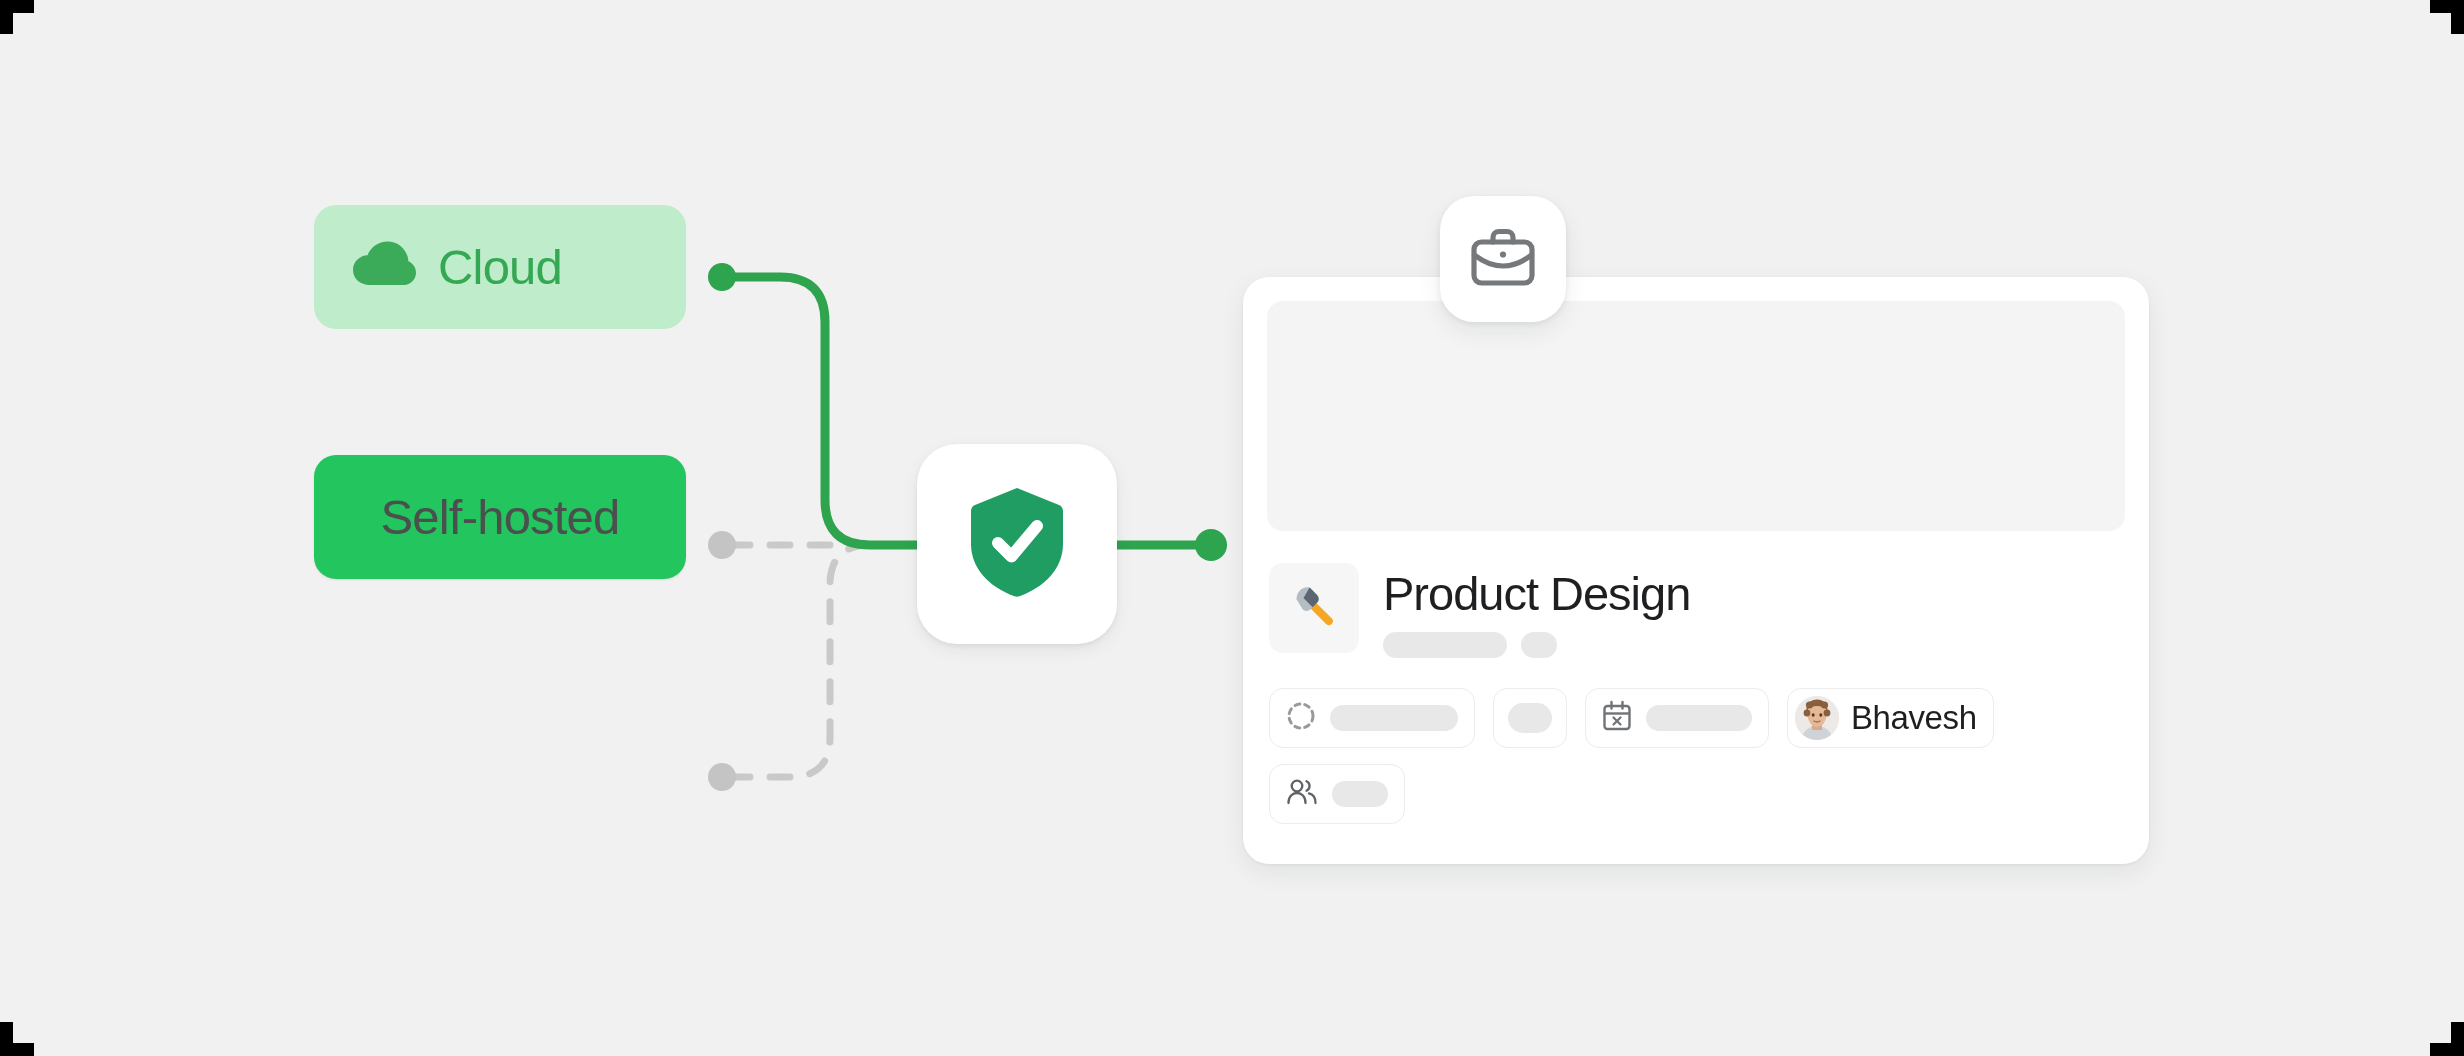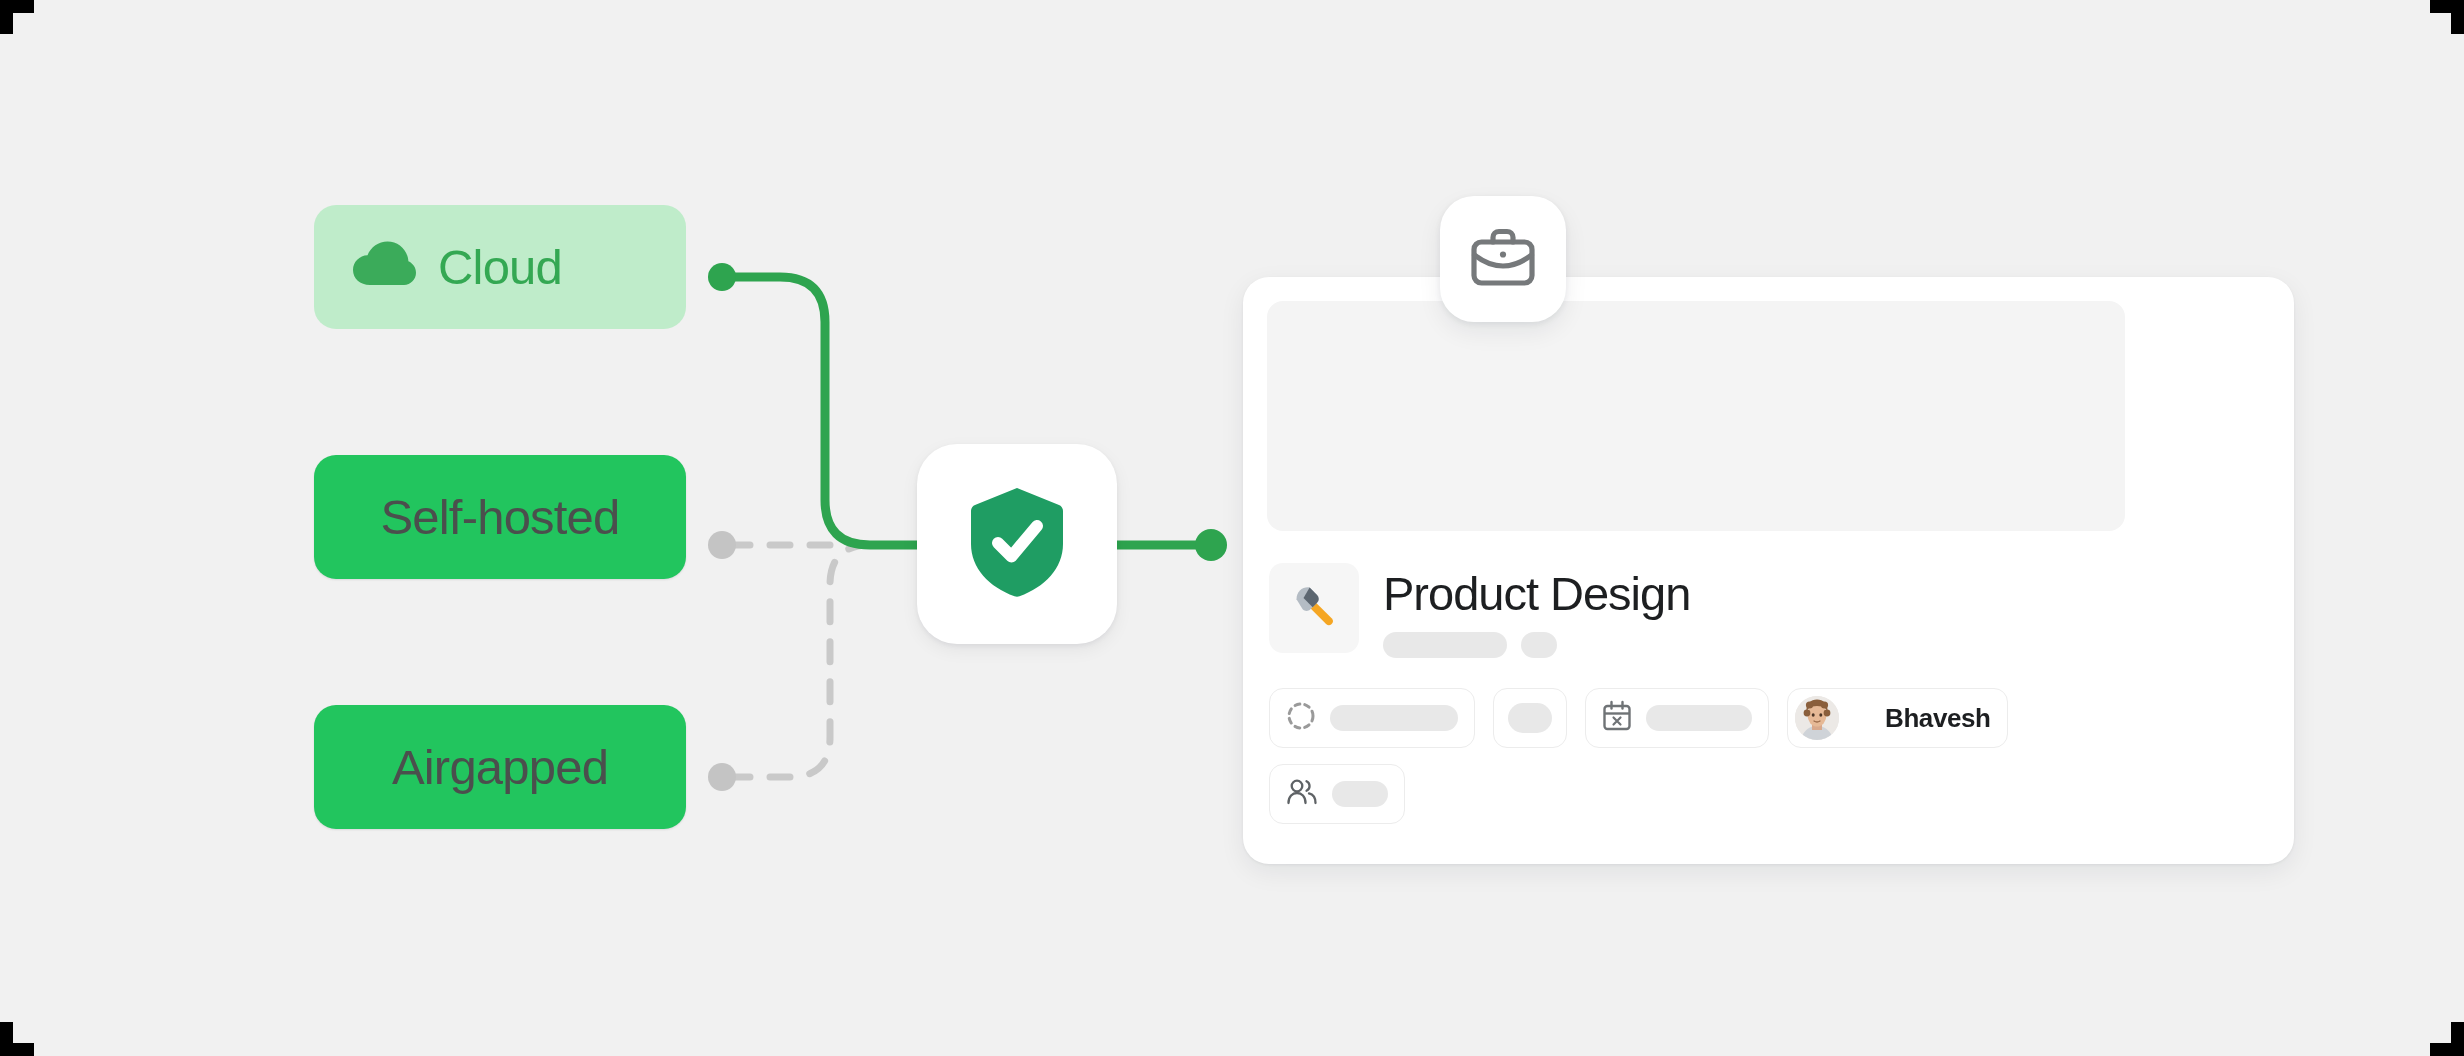--- a/index.html
+++ b/index.html
@@ -101,21 +101,21 @@
     align-items: center;
     justify-content: center;
     z-index: 12;
   }
 
   
   #project-card {
     position: absolute;
     left: 1243px;
     top: 277px;
-    width: 1051px;
+    width: 906px;
     height: 587px;
     background: #fff;
     border-radius: 26px;
     box-shadow: 0 1px 3px rgba(16,24,40,.06), 0 8px 26px rgba(16,24,40,.07);
     z-index: 6;
     box-sizing: border-box;
     padding: 24px 24px 0 24px;
   }
   #card-hero {
     width: 858px;
@@ -181,26 +181,25 @@
     box-sizing: border-box;
   }
   .chip-icon { flex: 0 0 auto; display: block; }
   .sk-chip-wide   { width: 128px; height: 26px; }
   .sk-chip-oval   { width: 44px;  height: 30px; border-radius: 999px; }
   .sk-chip-medium { width: 106px; height: 26px; }
   .sk-chip-small  { width: 56px;  height: 26px; }
   .chip-solo { padding: 0 14px; }
   .chip-person { padding: 0 16px 0 7px; gap: 12px; }
   #person-name {
-    font-size: 26px;
-    font-weight: 700;
+    font-size: 33px;
+    font-weight: 400;
     letter-spacing: -0.4px;
     color: #1d1f21;
     white-space: nowrap;
-    margin-left: 34px;
   }
   #person-avatar {
     width: 44px; height: 44px;
     border-radius: 50%;
     overflow: hidden;
     flex: 0 0 auto;
     background: #e9e6e3;
   }
   #person-avatar svg { display: block; }
 </style>
@@ -231,23 +230,20 @@
         <path d="M18 44 C8 44 1 37.5 1 29 C1 21 7.5 14.5 15.5 14.3 C18.7 6 26.6 0.5 35.5 0.5 C46.7 0.5 55.8 9.3 56.4 20.3 C60.9 22.2 64 26.7 64 31.8 C64 38.5 58.6 44 52 44 Z" fill="#3bab5a"></path>
       </svg>
     </span>
     <span class="opt-label">Cloud</span>
   </div>
 
   <div class="opt opt-plain opt-self">
     <span class="opt-label">Self-hosted</span>
   </div>
 
-  <div class="opt opt-plain opt-air">
-    <span class="opt-label">Airgapped</span>
-  </div>
 
   <div id="shield-tile">
     <span>
       <svg width="98" height="112" viewBox="0 0 98 112" xmlns="http://www.w3.org/2000/svg">
         <path d="M49 2 L91 19 C93.5 20 95 22.4 95 25 V58 C95 82 77 101 51.5 110.3 C49.9 110.9 48.1 110.9 46.5 110.3 C21 101 3 82 3 58 V25 C3 22.4 4.5 20 7 19 Z" fill="#1f9d63"></path>
         <path d="M30 57 L43.5 70.5 L69 40" fill="none" stroke="#ffffff" stroke-width="12" stroke-linecap="round" stroke-linejoin="round"></path>
       </svg>
     </span>
   </div>
 

